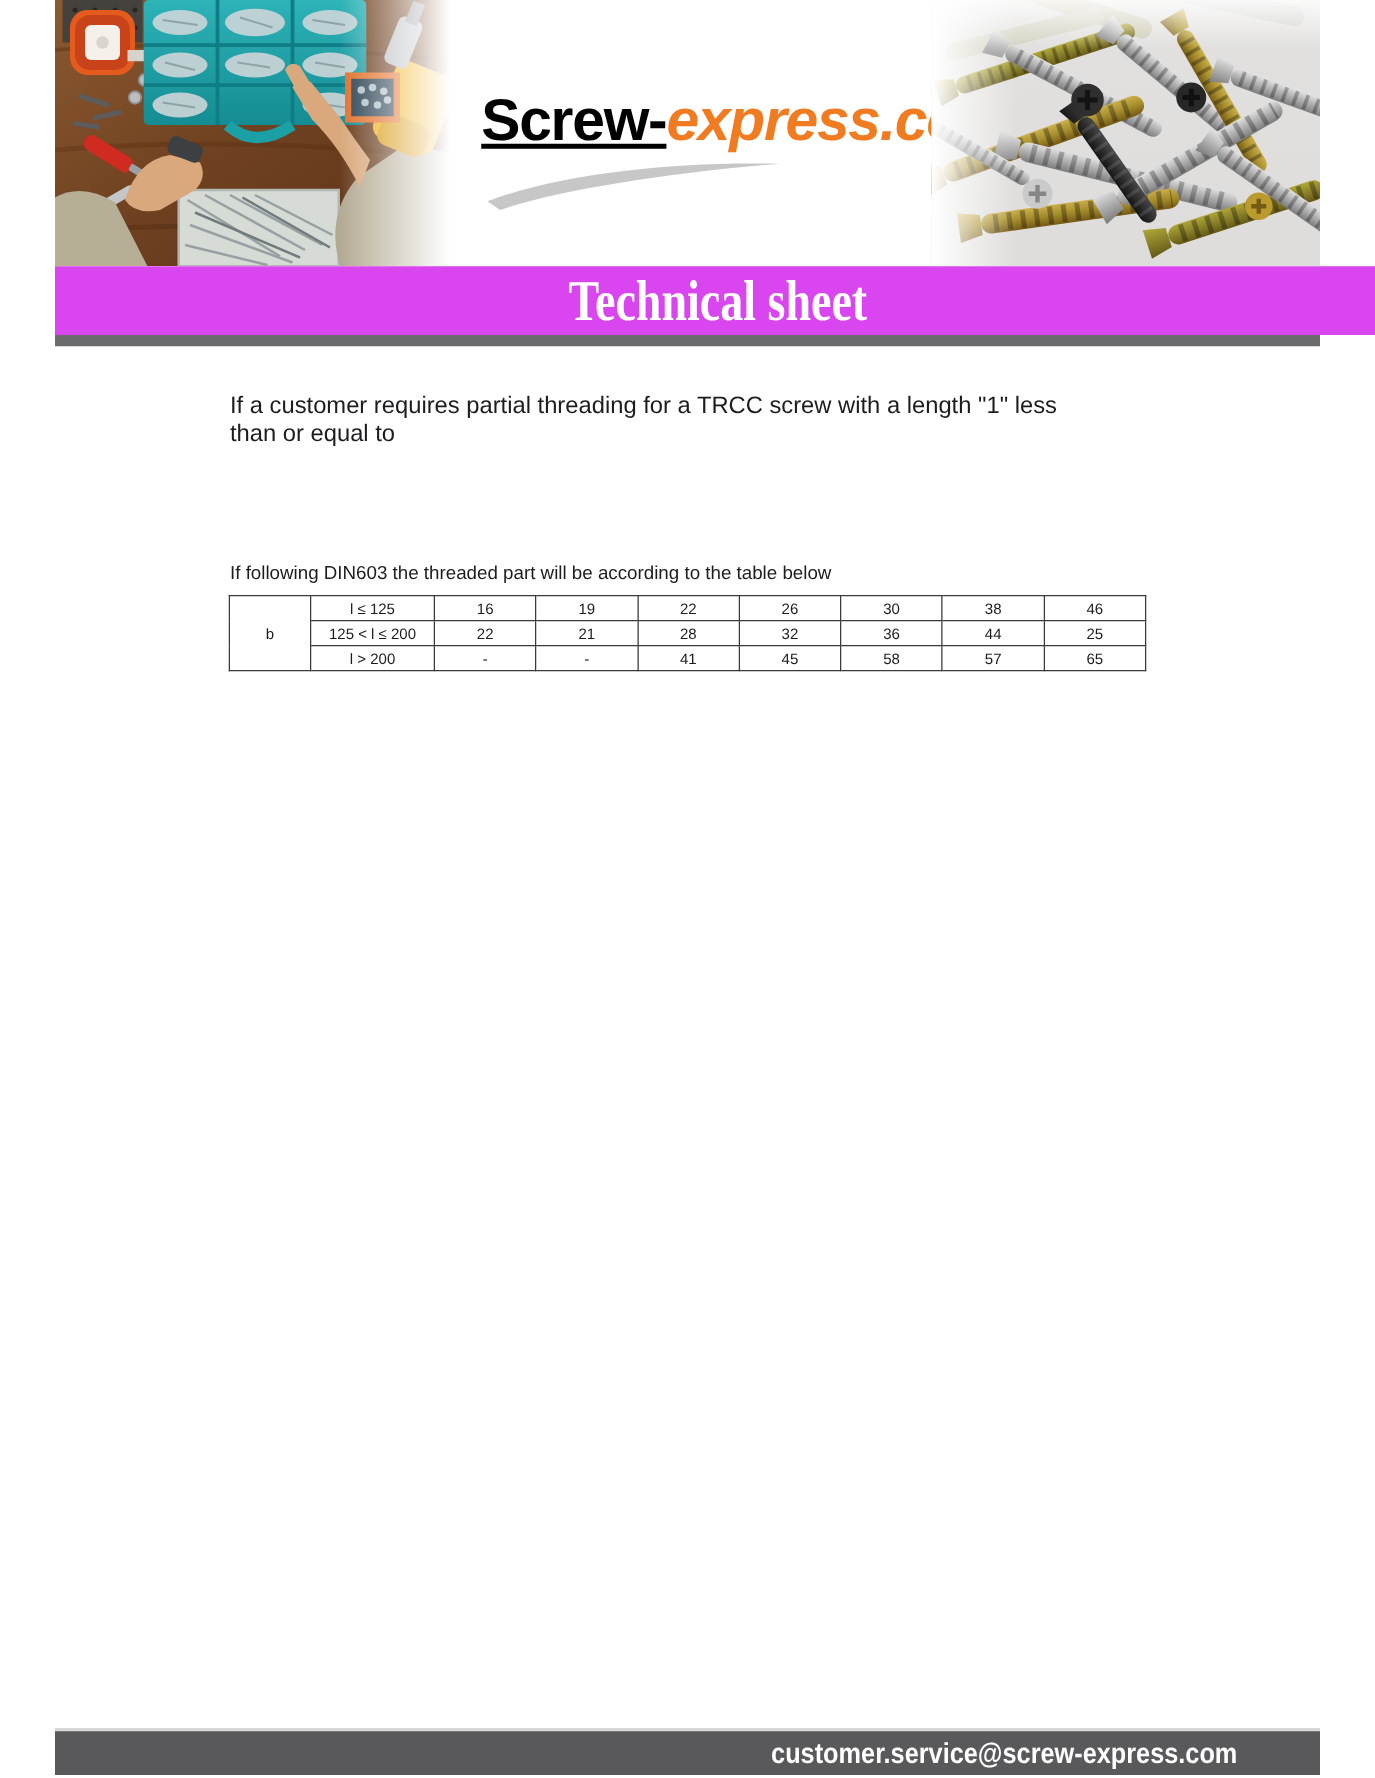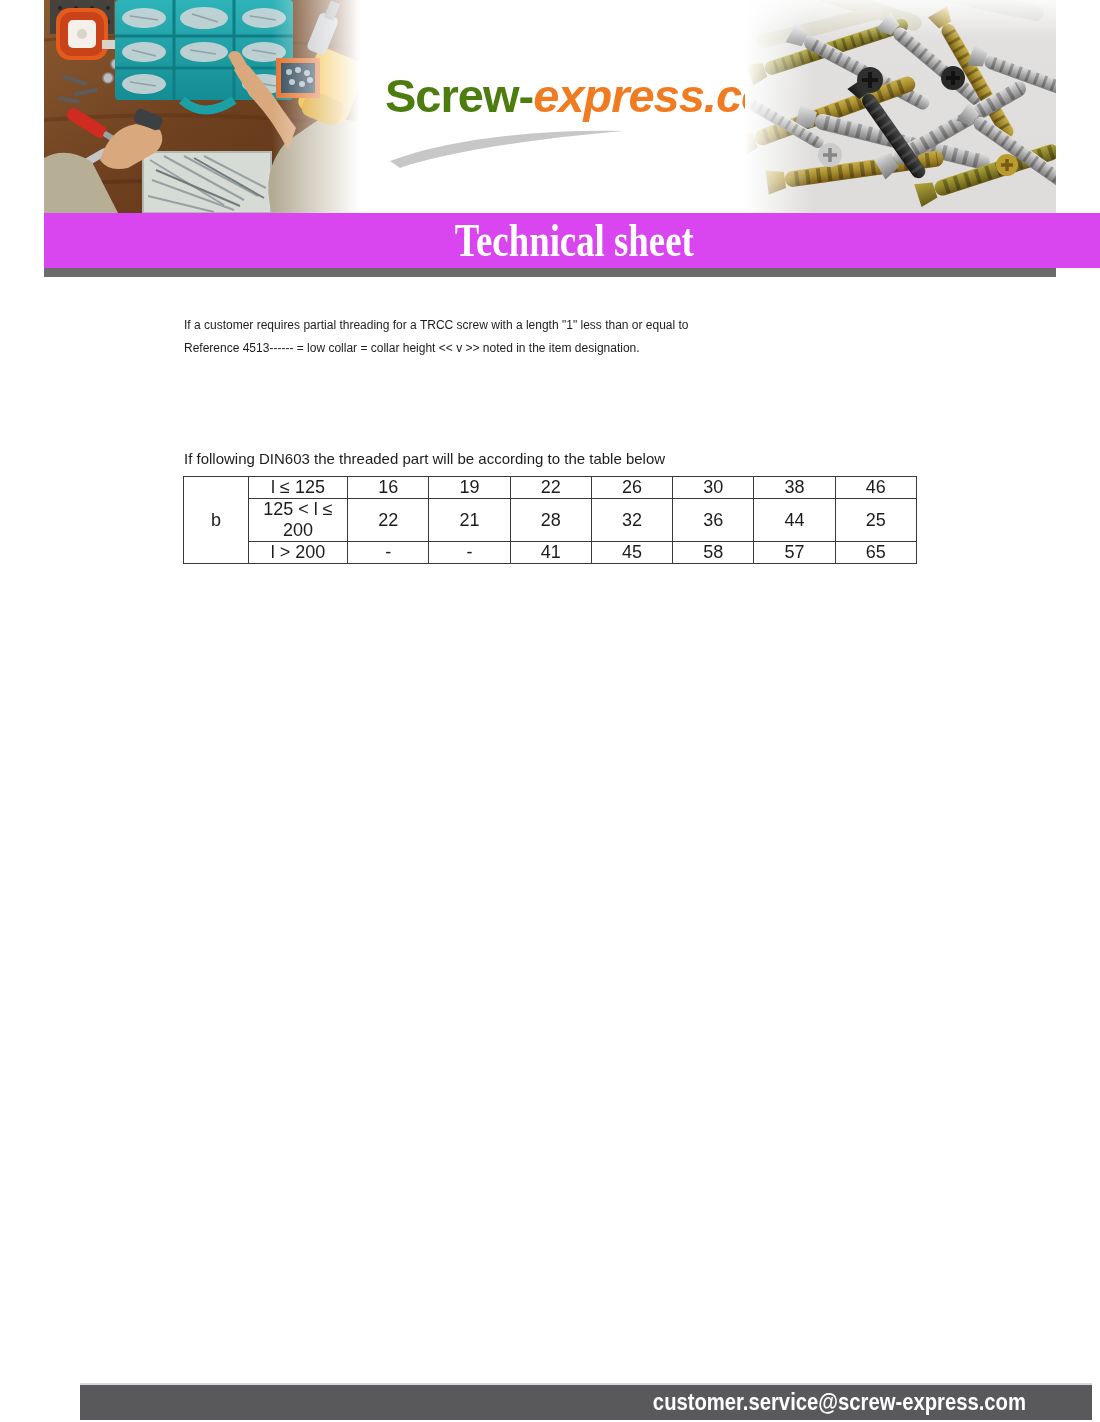--- a/index.html
+++ b/index.html
@@ -32,21 +32,21 @@
     background: linear-gradient(to right, #ffffff 0%, rgba(255,255,255,0) 22%),
                 linear-gradient(to bottom, rgba(255,255,255,.85) 0%, rgba(255,255,255,0) 18%);
   }
 
   
   .logo-block {
     position: absolute; left: 385px; top: 70px; width: 360px;
     white-space: nowrap;
   }
   .logo-text { font-size: 47px; font-weight: bold; letter-spacing: -1px; line-height: 1.1; }
-  .logo-prefix { color: #4d7c0f; }
+  .logo-prefix { color: #000000; text-decoration: underline; }
   .logo-suffix { color: #f07b21; font-style: italic; }
   .logo-swoosh { position: absolute; left: 388px; top: 127px; width: 238px; height: 42px; }
   .logo-swoosh svg { display:block; width:100%; height:100%; }
 
   
   .banner {
     position: absolute; left: 44px; top: 213px; width: 1060px; height: 55px;
     background: #d946ef;
     display: flex; align-items: center; justify-content: center; font-family: Liberation Serif, serif;
   }
@@ -56,48 +56,47 @@
     letter-spacing: 0px; white-space: nowrap;
   }
   .stripe {
     position: absolute; left: 44px; top: 268px; width: 1012px; height: 9px;
     background: #6a6b6d;
   }
 
   
   .notice {
     position: absolute; left: 184px; top: 314px; width: 700px;
-    color: #1d1d1f; font-size: 12px; line-height: 22.5px;
+    color: #1d1d1f; font-size: 19px; line-height: 22.5px;
   }
   .din-note {
     position: absolute; left: 184px; top: 417px; width: 700px;
     color: #1d1d1f; font-size: 15px; line-height: 20px; margin-top: 32px;
   }
 
   
   .thread-table-wrap { position: absolute; left: 183px; top: 476px; width: 734px; }
   table.thread-table {
     width: 100%; border-collapse: collapse; table-layout: fixed;
     border: 1.5px solid #3a3a3a;
   }
   table.thread-table td {
     border: 1px solid #3a3a3a;
     height: 20px; text-align: center; vertical-align: middle;
-    font-size: 18px; color: #1c1c1e; padding: 0 2px;
+    font-size: 12px; color: #1c1c1e; padding: 0 2px;
   }
   col.c-b { width: 65px; }
   col.c-cond { width: 99px; }
 
   
   .footer-bar {
     position: absolute; left: 44px; top: 1383px; width: 1012px; height: 37px;
     background: #59595b; border-top: 2px solid #d9d9d9;
     display: flex; align-items: center; justify-content: flex-end;
     padding-right: 66px;
-    margin-left: 36px;
   }
   .footer-email {
     color: #ffffff; font-weight: bold; font-size: 23px; white-space: nowrap;
     display: inline-block; transform: scaleX(0.88); transform-origin: right center;
   }
 </style>
 </head>
 <body>
 
 <div class="page">
@@ -358,21 +357,20 @@
     </svg>
   </div>
 
   <div class="banner">
     <span class="banner-title">Technical sheet</span>
   </div>
   <div class="stripe"></div>
 
   <div class="notice">
     <div>If a customer requires partial threading for a TRCC screw with a length "1" less than or equal to</div>
-    <div>Reference 4513------ = low collar = collar height &lt;&lt; v &gt;&gt; noted in the item designation.</div>
   </div>
 
   <div class="din-note">If following DIN603 the threaded part will be according to the table below</div>
 
   <div class="thread-table-wrap">
     <table class="thread-table">
       <colgroup>
         <col class="c-b">
           <col class="c-cond">
         <col>

